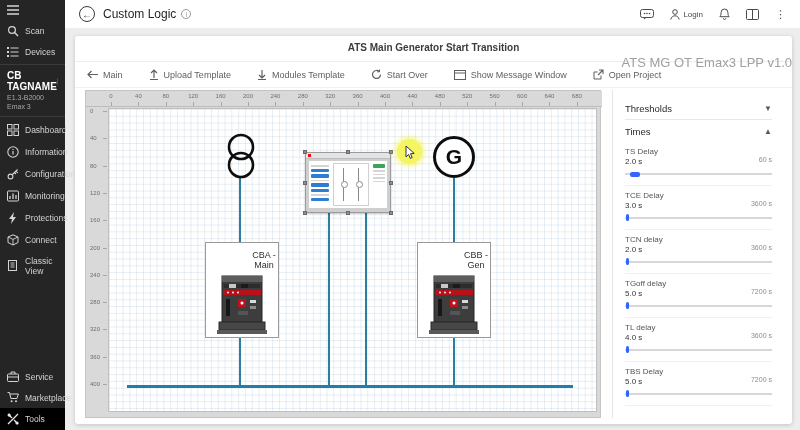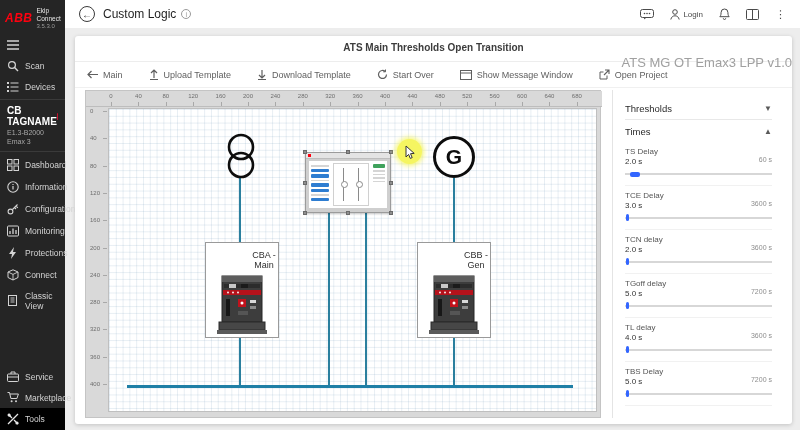--- a/index.html
+++ b/index.html
@@ -94,27 +94,20 @@
   .s-thumb { position:absolute; top:1px; background:#3366ff; border-radius:2px; }
   .thumb-pill { left:5px; width:10px; height:5px; top:2px; }
   .thumb-bar { left:1px; width:3px; height:7px; top:0; }
 </style>
 </head>
 <body>
 
 <div class="app">
 
   <nav class="sidebar">
-    <div class="logo-row">
-      <span class="abb-logo">ABB</span>
-      <span>
-        <div class="app-name">Ekip Connect</div>
-        <div class="app-ver">3.5.3.0</div>
-      </span>
-    </div>
     <div class="side-item">
       <svg width="12" height="10" viewBox="0 0 12 10">
           <path d="M0 1h12M0 5h12M0 9h12" stroke="#d4d4d4" stroke-width="1.4"></path>
         </svg>
     </div>
     <div class="side-item">
       <svg width="12" height="12" viewBox="0 0 12 12">
           <circle cx="5" cy="5" r="3.4" fill="none" stroke="#d4d4d4" stroke-width="1.2"></circle>
           <path d="M7.6 7.6L11 11" stroke="#d4d4d4" stroke-width="1.4"></path>
         </svg>
@@ -245,21 +238,21 @@
     </div>
   </div>
   <div class="win-controls">
     <span>–</span>
     <span>□</span>
     <span>✕</span>
   </div>
 
   <div class="card">
     <div class="card-head">
-      <div class="proj-title">ATS Main Thresholds Open Transition</div>
+      <div class="proj-title">ATS Main Generator Start Transition</div>
       <div class="proj-sub">ATS MG OT Emax3 LPP v1.0</div>
     </div>
 
     <div class="toolbar">
       <span class="tool-btn">
         <svg width="11" height="9" viewBox="0 0 11 9">
             <path d="M11 4.5H1M4.5 1L1 4.5 4.5 8" fill="none" stroke="#5f5f5f" stroke-width="1.2"></path>
           </svg>
         <span>Main</span>
       </span>
@@ -268,21 +261,21 @@
             <path d="M5 9V1M2 4l3-3 3 3" fill="none" stroke="#5f5f5f" stroke-width="1.2"></path>
             <path d="M1 10.5h8" stroke="#5f5f5f"></path>
           </svg>
         <span>Upload Template</span>
       </span>
       <span class="tool-btn">
         <svg width="10" height="11" viewBox="0 0 10 11">
             <path d="M5 1v8M2 6l3 3 3-3" fill="none" stroke="#5f5f5f" stroke-width="1.2"></path>
             <path d="M1 10.5h8" stroke="#5f5f5f"></path>
           </svg>
-        <span>Download Template</span>
+        <span>Modules Template</span>
       </span>
       <span class="tool-btn">
         <svg width="11" height="11" viewBox="0 0 11 11">
             <path d="M9.5 5.5a4 4 0 1 1-1.2-2.9" fill="none" stroke="#5f5f5f" stroke-width="1.2"></path>
             <path d="M8.5 0.5v2.3H6.2" fill="none" stroke="#5f5f5f"></path>
           </svg>
         <span>Start Over</span>
       </span>
       <span class="tool-btn">
         <svg width="12" height="10" viewBox="0 0 12 10">

